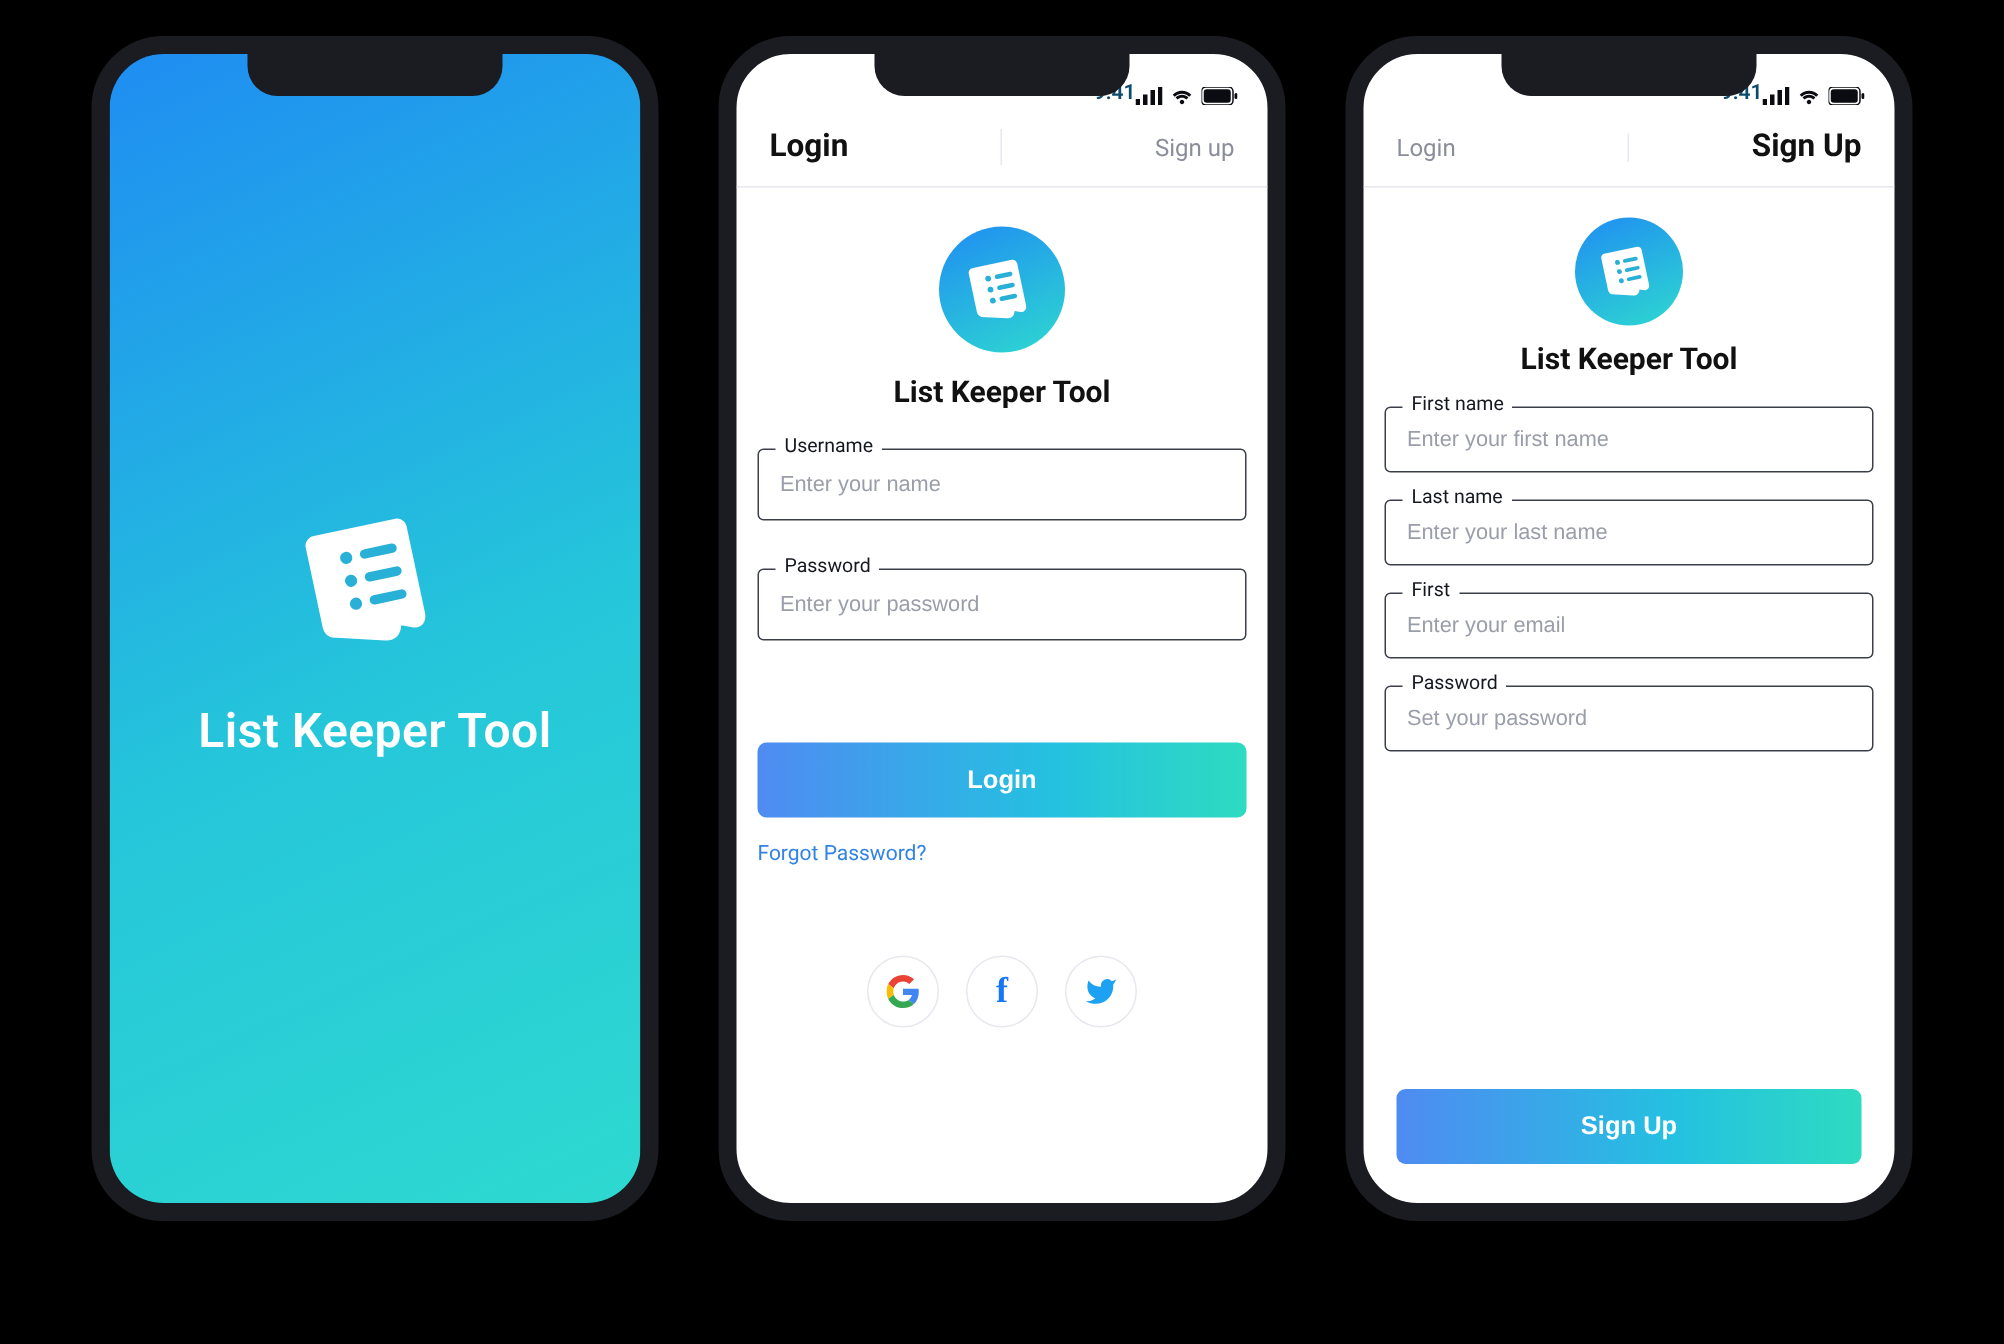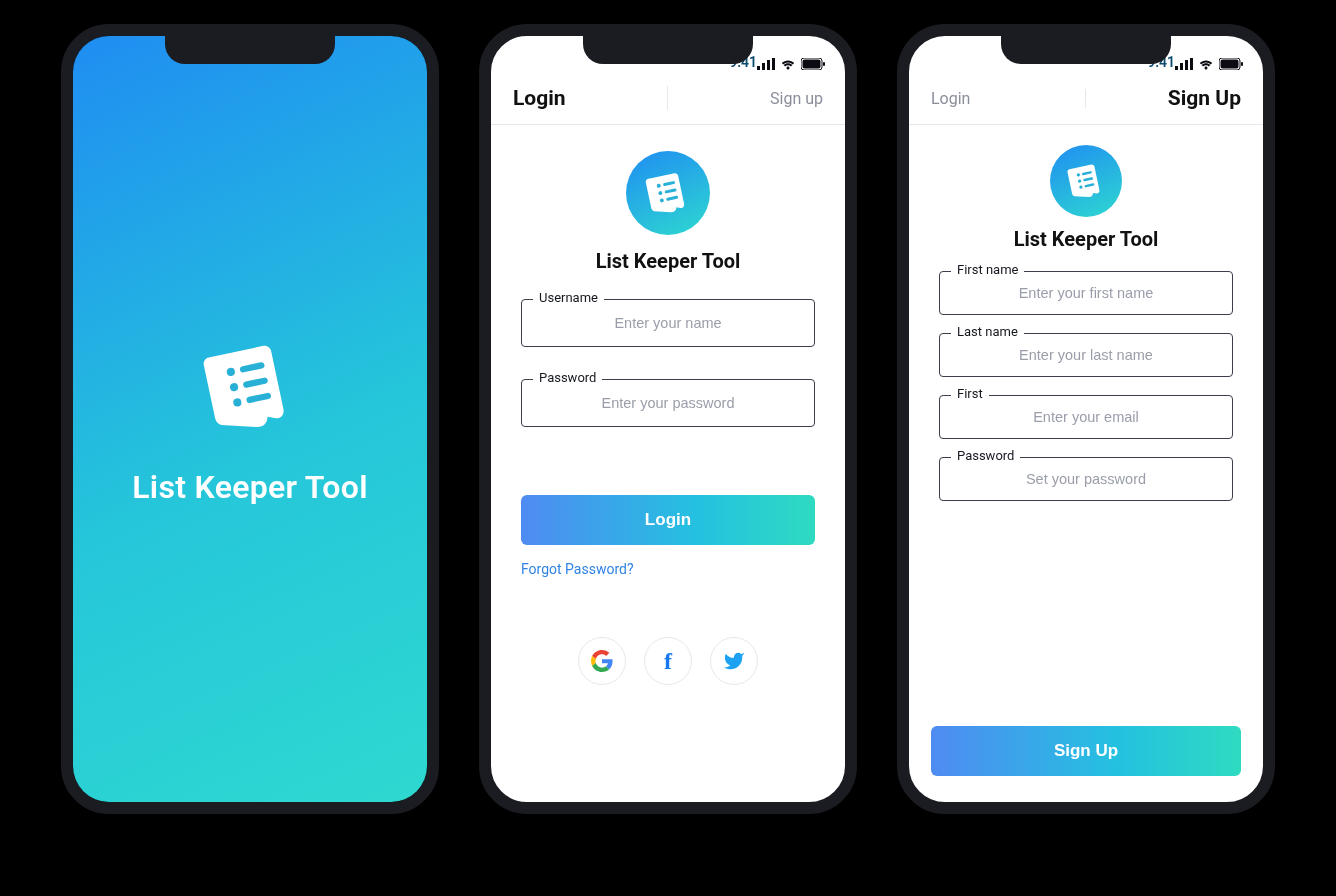--- a/index.html
+++ b/index.html
@@ -101,21 +101,21 @@
   .logo-circle.sm { width: 72px; height: 72px; margin: 20px auto 10px auto; }
   .app-title {
     text-align: center;
     font-weight: 700;
     font-size: 20px;
     color: #111;
     margin-bottom: 26px;
   }
 
   
-  .form { padding: 0 30px; }
+  .form { padding: 0 14px; }
   .field { position: relative; margin-bottom: 32px; }
   .compact .field { margin-bottom: 18px; }
   .field-label {
     position: absolute;
     top: -9px;
     left: 12px;
     background: #fff;
     padding: 0 6px;
     font-size: 13px;
     color: #161820;
@@ -123,21 +123,20 @@
   .field-input {
     width: 100%;
     height: 48px;
     border: 1px solid #3b3f4a;
     border-radius: 4px;
     padding: 0 14px;
     font-size: 14.5px;
     color: #111;
     outline: none;
     background: #fff;
-    text-align: center;
   }
   .compact .field-input { height: 44px; }
   .field-input::placeholder { color: #9a9eaa; }
 
   
   .cta {
     margin-top: 36px;
     width: 100%;
     height: 50px;
     border: none;

